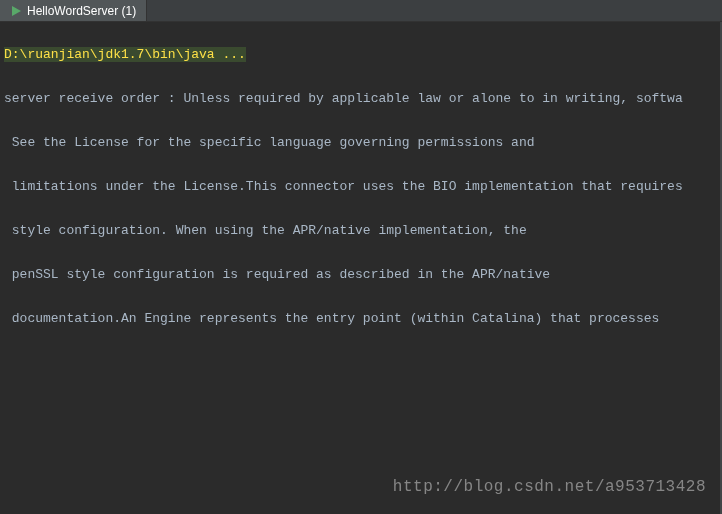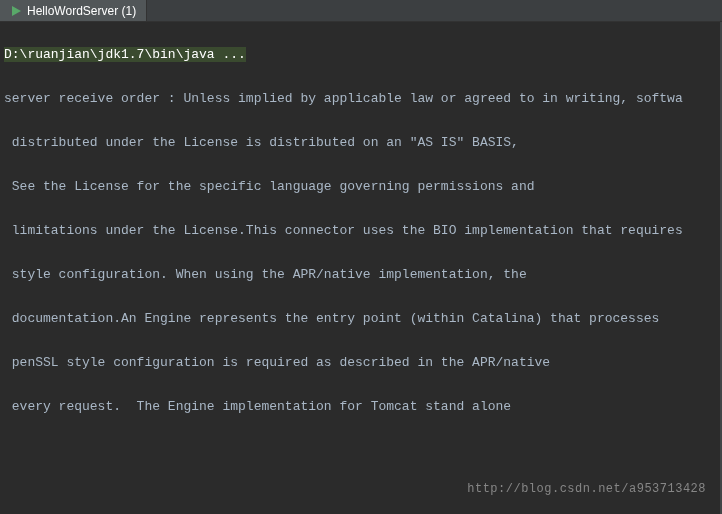--- a/index.html
+++ b/index.html
@@ -38,30 +38,30 @@
     display: inline-flex;
   }
   .console {
     padding: 0 0 0 4px;
     line-height: 22px;
     white-space: pre;
     font-family: "SimSun","NSimSun","Courier New",monospace;
   }
   .cmdline {
     background: #3a4a2f;
-    color: #ffffff;
+    color: #fde047;
     display: inline;
   }
   .watermark {
     position: absolute;
     right: 16px;
     bottom: 18px;
     color: #969696;
     font-family: "SimSun","Courier New",monospace;
-    font-size: 12px;
+    font-size: 16px;
     letter-spacing: 0.5px;
     opacity: 0.85;
   }
   .right-edge {
     position:absolute;
     top:22px; right:0; bottom:0;
     width:2px;
     background:#414547;
   }
 </style>
@@ -74,28 +74,26 @@
       <svg width="12" height="12" viewBox="0 0 12 12">
           <polygon points="2,1 11,6 2,11" fill="#59a869"></polygon>
         </svg>
     </span>
     <span>HelloWordServer (1)</span>
   </div>
 </div>
 
 <div class="console">
 <div><span class="cmdline">D:\ruanjian\jdk1.7\bin\java ...</span></div>
-<div>server receive order : Unless implied by applicable law or agreed to in writing, softwa</div>
-<div> distributed under the License is distributed on an "AS IS" BASIS,</div>
+<div>server receive order : Unless required by applicable law or alone to in writing, softwa</div>
 <div> See the License for the specific language governing permissions and</div>
 <div> limitations under the License.This connector uses the BIO implementation that requires</div>
 <div> style configuration. When using the APR/native implementation, the</div>
+<div> penSSL style configuration is required as described in the APR/native</div>
 <div> documentation.An Engine represents the entry point (within Catalina) that processes</div>
-<div> penSSL style configuration is required as described in the APR/native</div>
-<div> every request.  The Engine implementation for Tomcat stand alone</div>
 
 
 
 
 
 
 
 
 </div>
 

